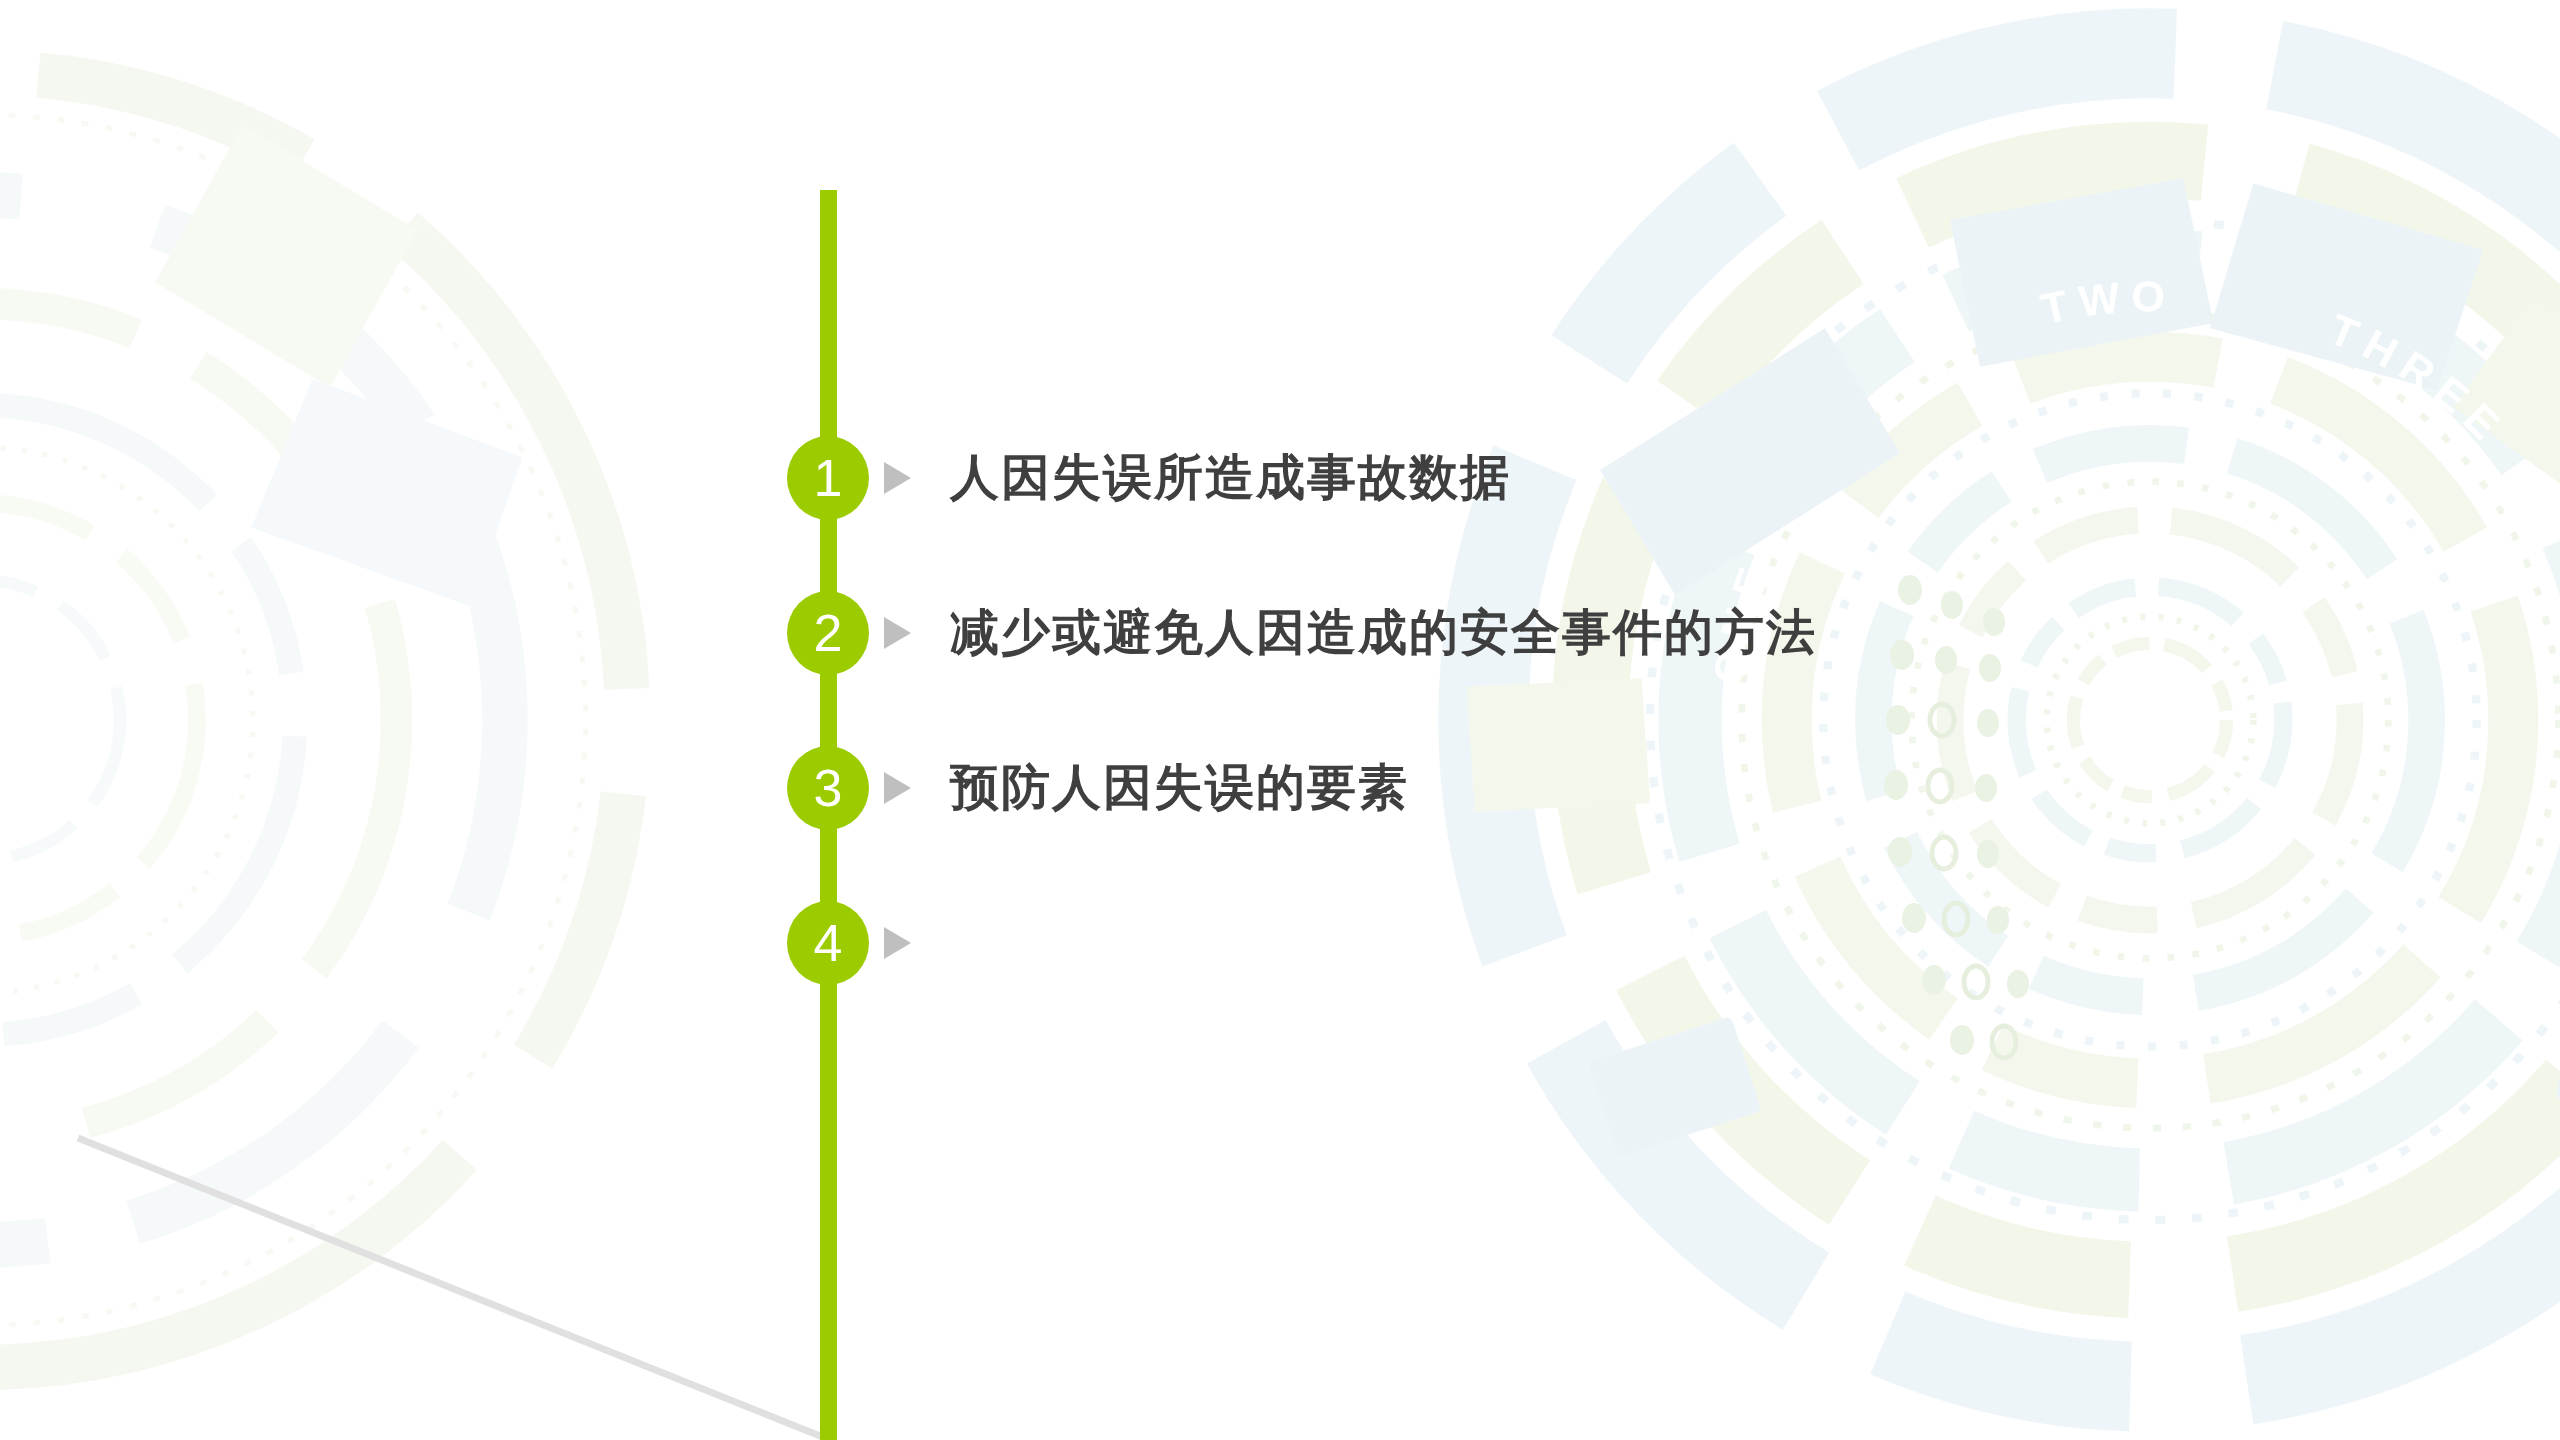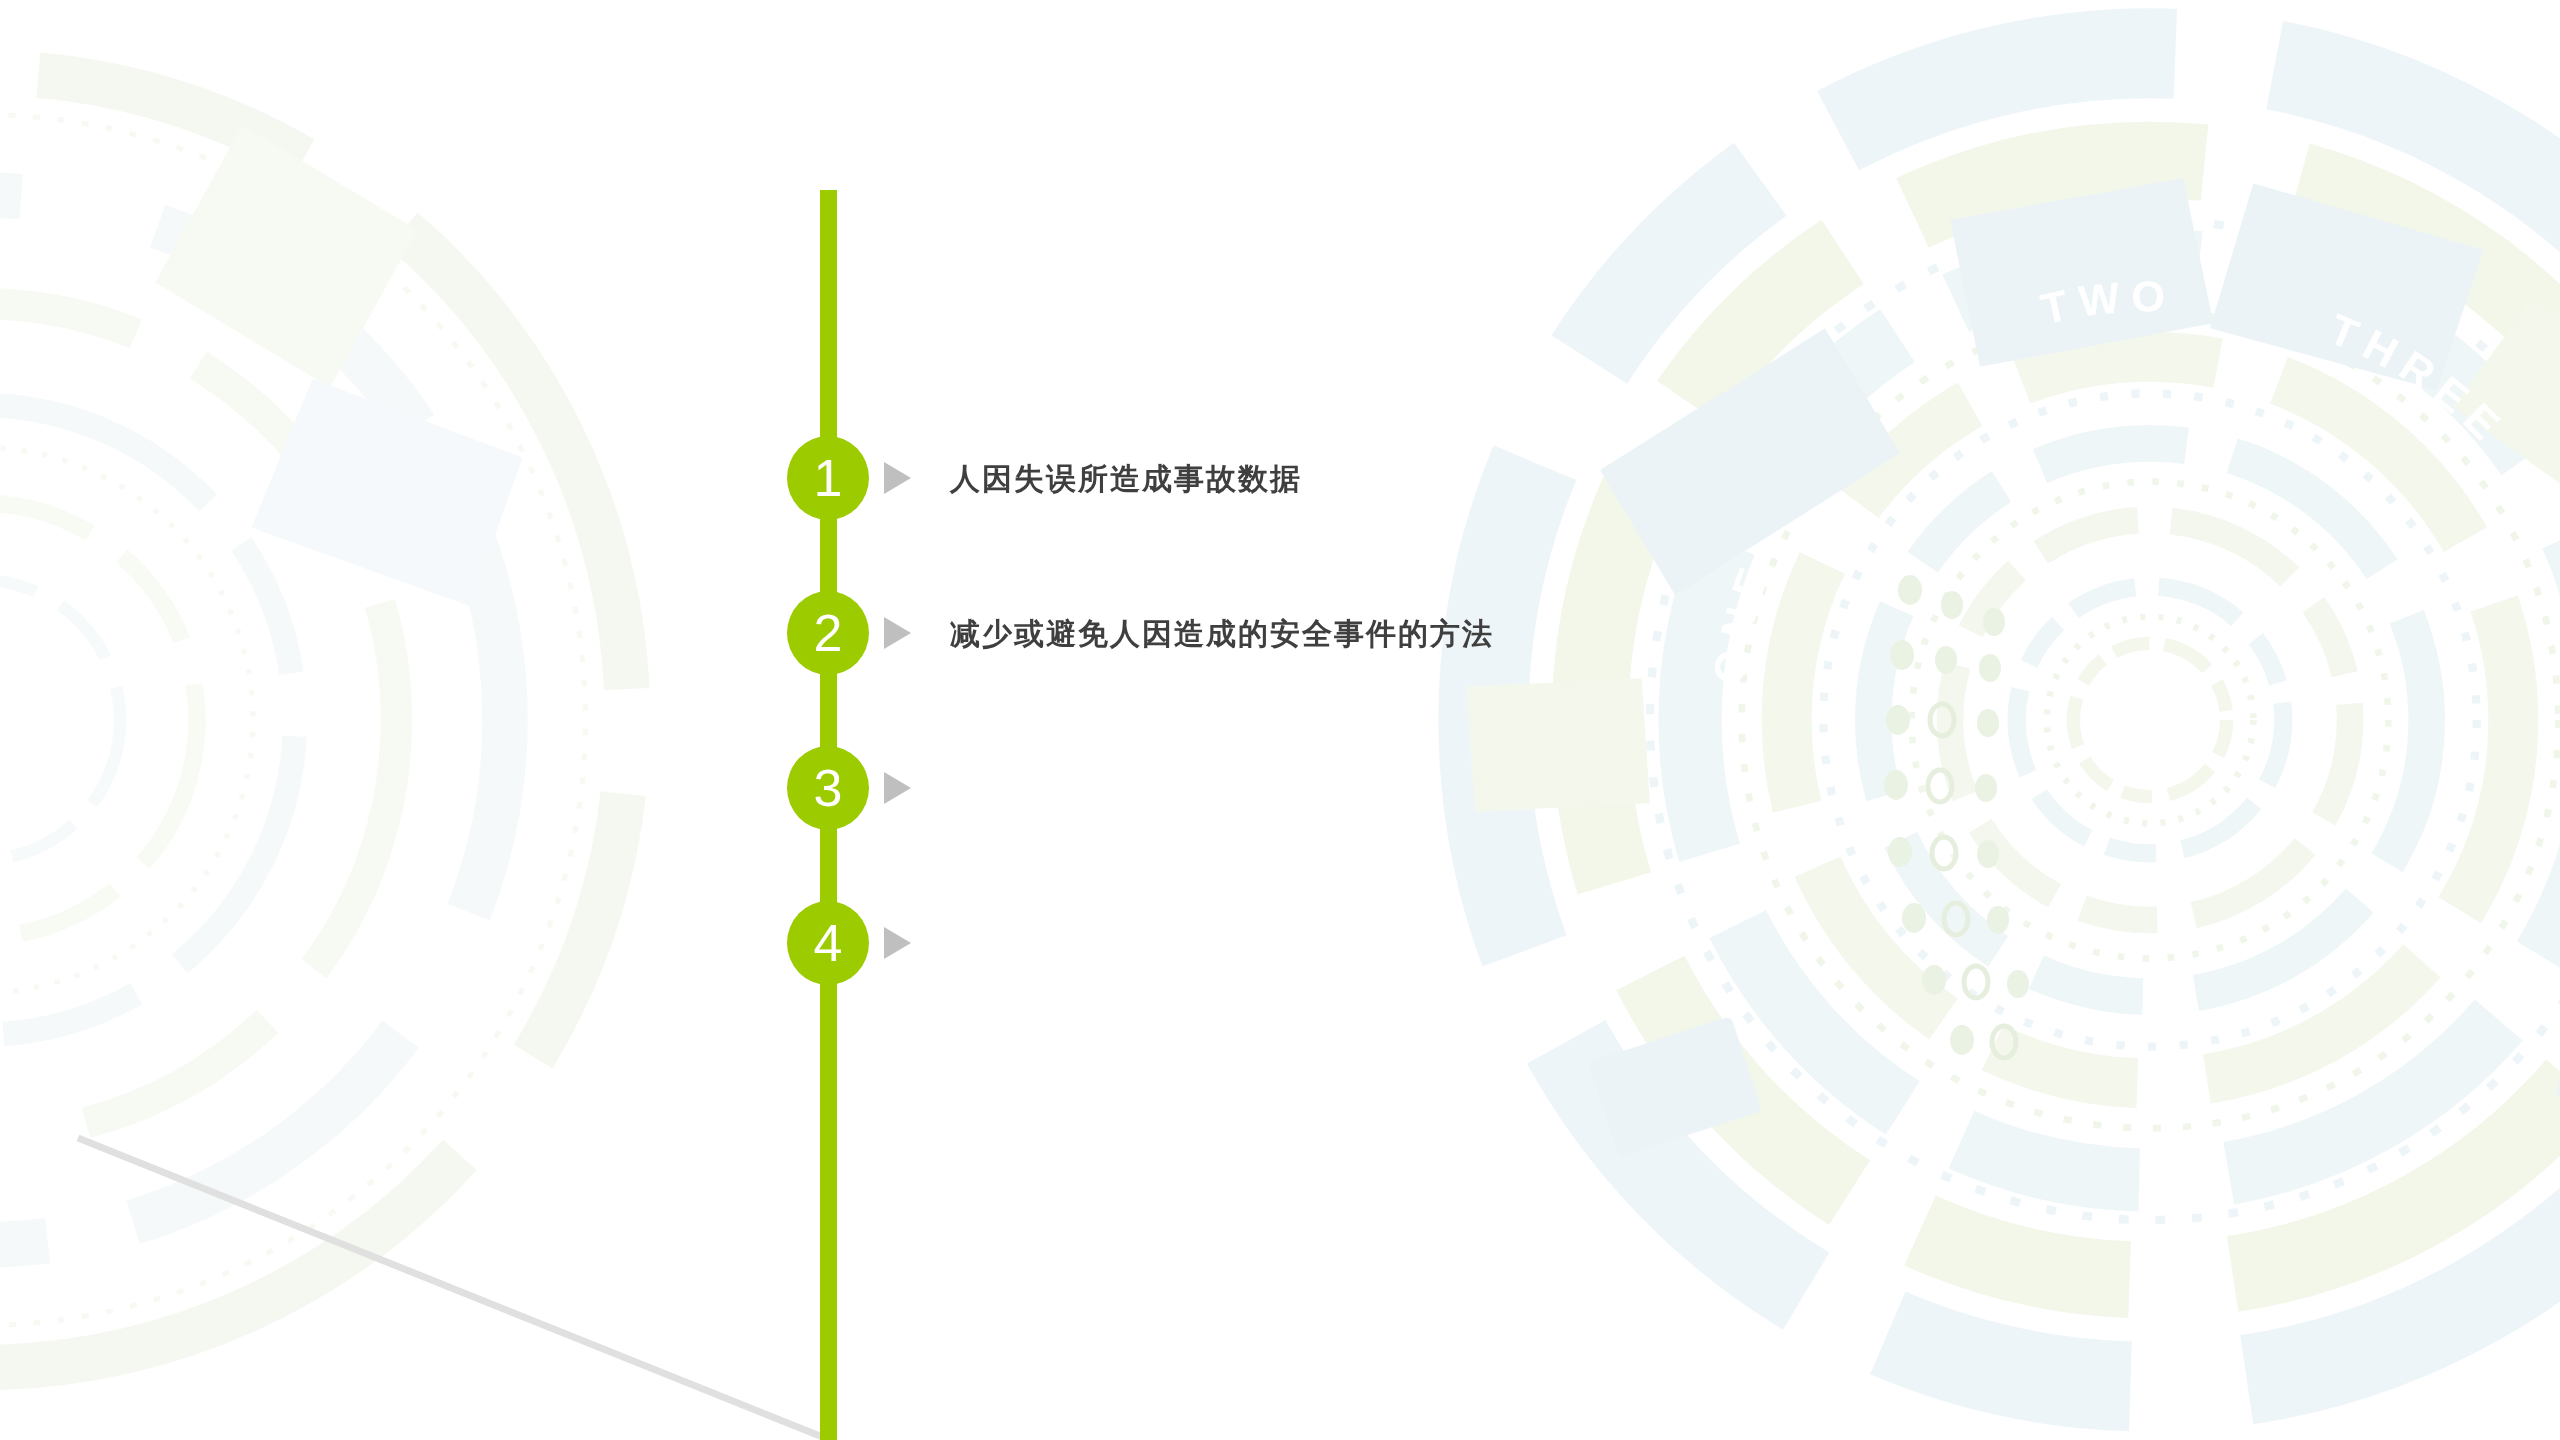--- a/index.html
+++ b/index.html
@@ -129,21 +129,21 @@
     border-top: 16px solid transparent;
     border-bottom: 16px solid transparent;
   }
 
   .item-text {
     position: absolute;
     left: 950px;
     top: 50%;
     transform: translateY(-50%);
     color: #3f3f3f;
-    font-size: 30px;
+    font-size: 49px;
     font-weight: bold;
     letter-spacing: 2px;
     white-space: nowrap;
     line-height: 1.1;
   }
 </style>
 </head>
 <body>
 
 <div id="slide">
@@ -274,20 +274,21 @@
 
   <div class="toc-item" style="top:585px; width:100%;">
     <span class="num-badge">2</span>
     <span class="tri-marker"></span>
     <span class="item-text">减少或避免人因造成的安全事件的方法</span>
   </div>
 
   <div class="toc-item" style="top:740px; width:100%;">
     <span class="num-badge">3</span>
     <span class="tri-marker"></span>
+    <span class="item-text">预防人因失误的要素</span>
   </div>
 
   <div class="toc-item" style="top:895px; width:100%;">
     <span class="num-badge">4</span>
     <span class="tri-marker"></span>
   </div>
 
 </div>
 
 </body></html>

